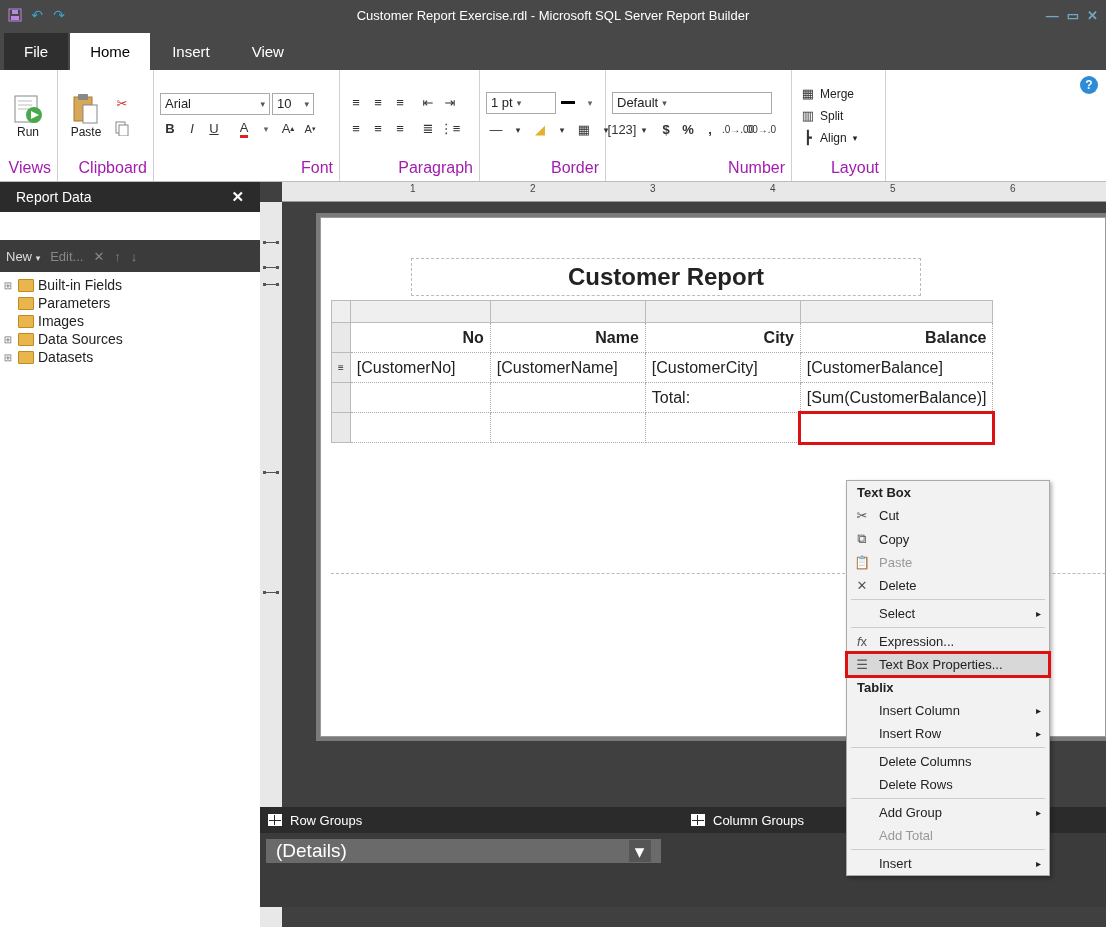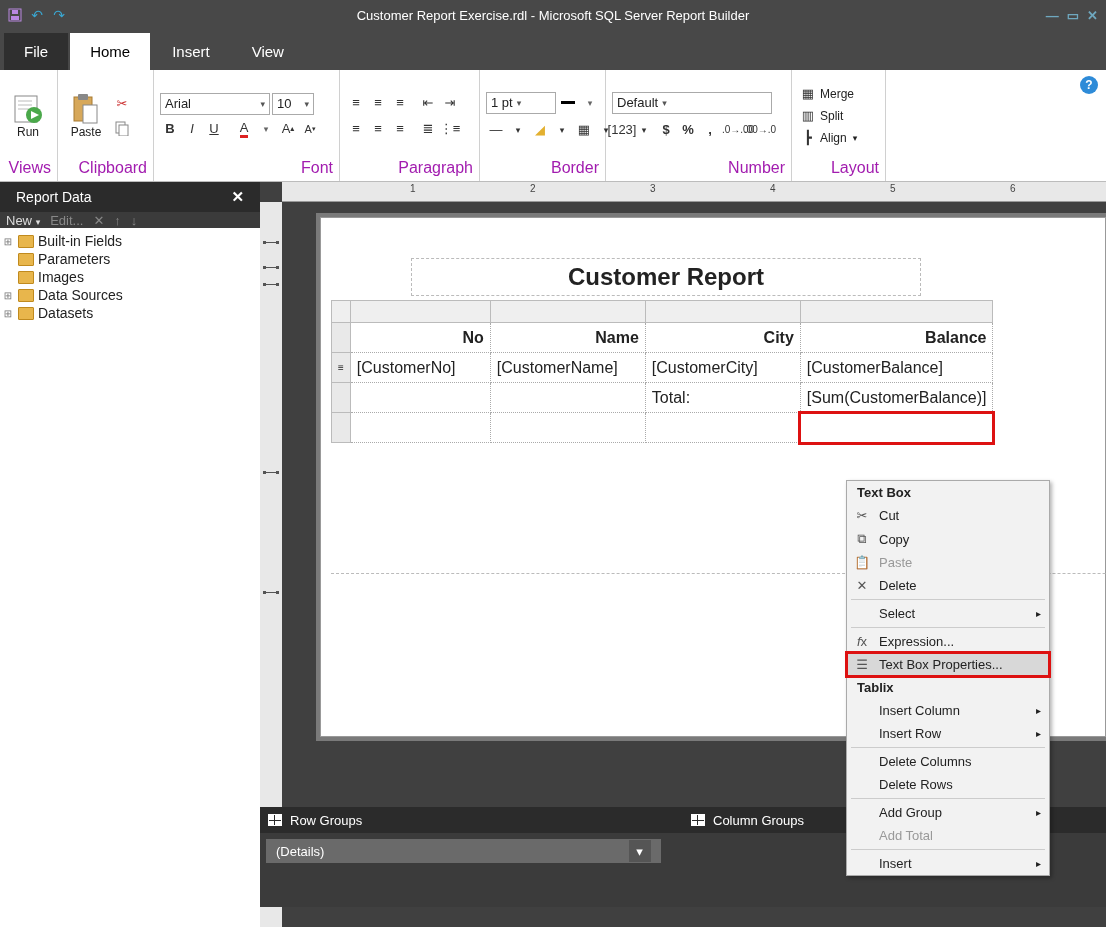--- a/index.html
+++ b/index.html
@@ -39,21 +39,21 @@
 
   .help { position:absolute; right:8px; top:6px; width:18px; height:18px; background:#2e8bd8; color:#fff; border-radius:50%; display:flex; align-items:center; justify-content:center; font-size:12px; font-weight:bold;}
 
   
   .body { display:flex; height: calc(927px - 30px - 40px - 112px); background:#3a3a3a; position:relative;}
   
   
   .rdpanel { width:260px; background:#fff; display:flex; flex-direction:column; }
   .rdpanel .hdr { background:#2b2b2b; color:#fff; height:30px; display:flex; align-items:center; padding:0 16px; font-size:14px; justify-content:space-between;}
   .rdpanel .hdr .x { font-weight:bold; cursor:pointer; font-size:15px;}
-  .rdpanel .toolbar { background:#3b3b3b; color:#ddd; height:16px; display:flex; align-items:center; padding:0 6px; gap:10px; font-size:13px;}
+  .rdpanel .toolbar { background:#3b3b3b; color:#ddd; height:32px; display:flex; align-items:center; padding:0 6px; gap:10px; font-size:13px;margin-top:28px;}
   .rdpanel .toolbar .dim{ color:#888;}
   .rdpanel .tree { flex:1; background:#fff; padding:4px 2px; font-size:14px; overflow:auto;}
   .tree .node { display:flex; align-items:center; gap:4px; padding:1px 0;}
   .tree .node .exp{ width:12px; text-align:center; color:#777; font-size:10px;}
   .tree .node .fld{ width:16px; height:13px; background:#e8b64c; border:1px solid #c08a1e; border-radius:1px;}
 
   
   .design { flex:1; display:flex; flex-direction:column; position:relative; background:#404040;}
   .rulerbar { height:20px; background:#e8e8e8; display:flex; align-items:center; padding-left:60px; position:relative; border-bottom:1px solid #999;}
   .rulerbar .grab { position:absolute; left:0; top:0; width:22px; height:20px; background:#404040;}
@@ -91,21 +91,21 @@
   .ctxmenu .item.hl{ background:#d8d8d8; outline:3px solid #d11; outline-offset:-1px;}
   .ctxmenu .item .arrow{ position:absolute; right:8px; font-size:10px;}
   .ctxmenu hr{ border:none; border-top:1px solid #ccc; margin:2px 4px;}
 
   
   .grpbar { position:absolute; left:260px; right:0; bottom:0; height:120px; }
   .grpbar .lbls{ height:26px; background:#2b2b2b; display:flex; color:#fff; font-size:13px;}
   .grpbar .lbls .half{ flex:1; display:flex; align-items:center; gap:8px; padding:0 8px;}
   .grpbar .lists{ height:74px; background:#3b3b3b; display:flex; }
   .grpbar .lists .col{ flex:1; padding:6px; }
-  .details { background:#6a6a6a; color:#fff; height:24px; display:flex; align-items:center; padding:0 10px; justify-content:space-between; font-size:13px; width:96%;}
+  .details { background:#6a6a6a; color:#fff; height:24px; display:flex; align-items:center; padding:0 10px; justify-content:space-between; font-size:19px; width:96%;}
   .details .dd2{ background:#555; width:22px; height:22px; display:flex; align-items:center; justify-content:center;}
 
   .grid-ic{display:inline-block;width:14px;height:12px;background:linear-gradient(#fff,#fff) padding-box,#fff; border:1px solid #fff; position:relative;}
   .grid-ic::before,.grid-ic::after{content:"";position:absolute;background:#2b2b2b;}
   .grid-ic::before{left:45%;top:0;bottom:0;width:1px;}
   .grid-ic::after{top:45%;left:0;right:0;height:1px;}
 
   svg{display:block;}
 </style>
 </head>

